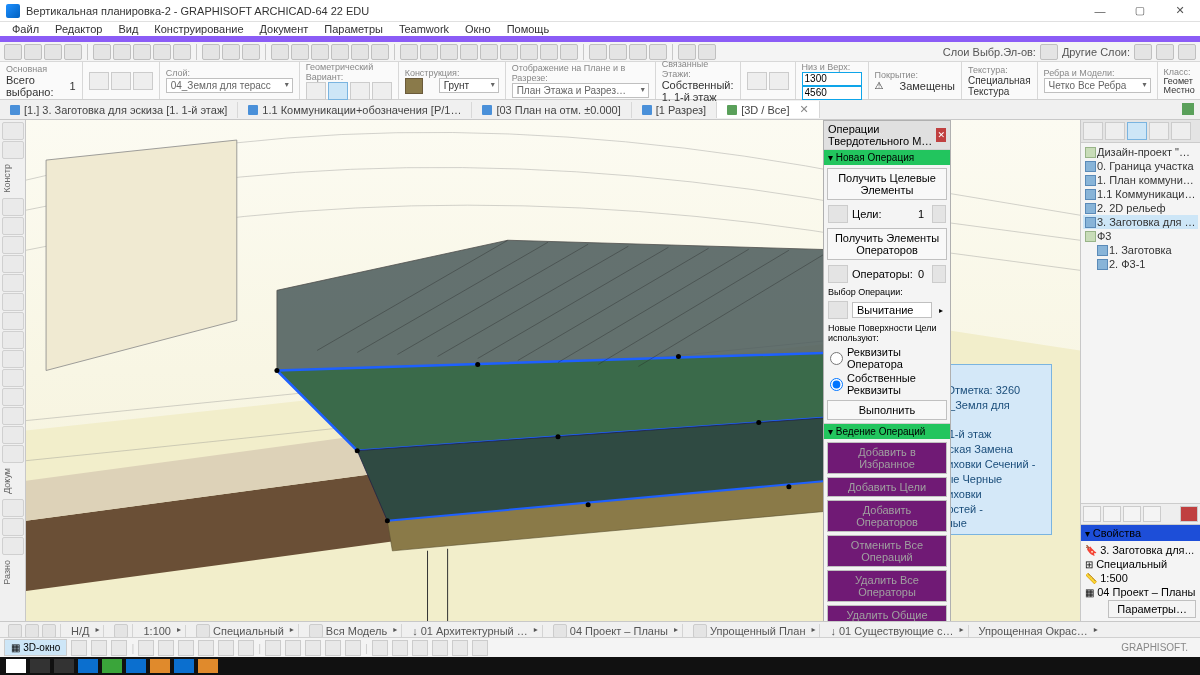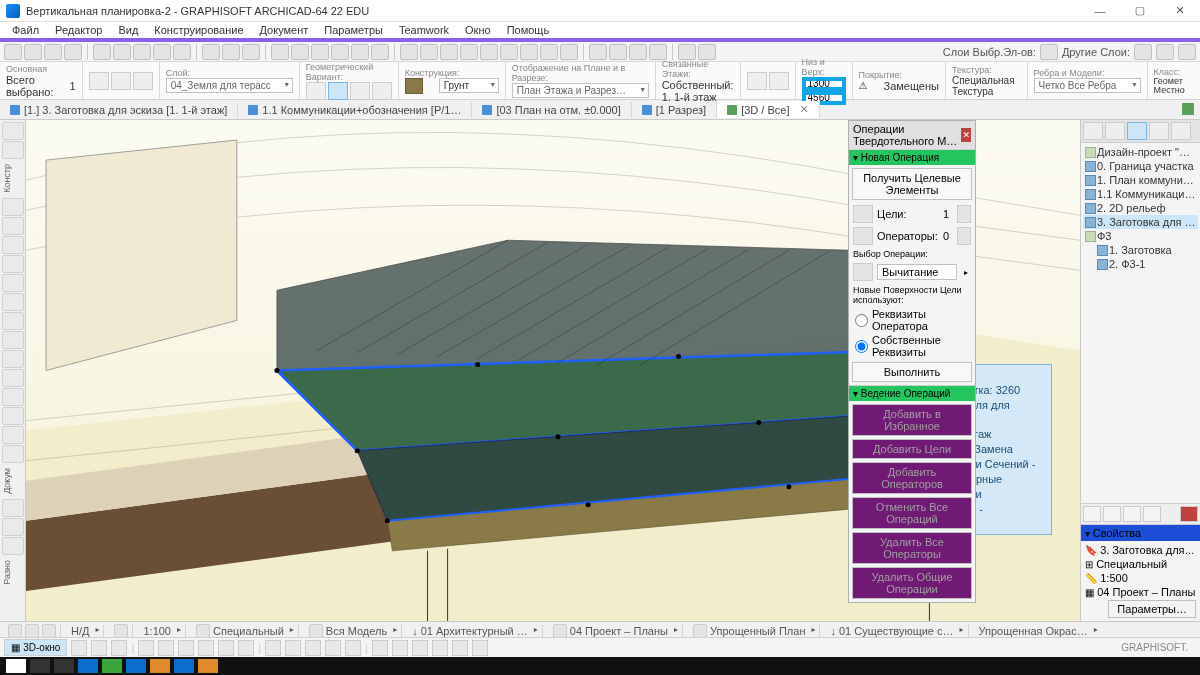--- a/index.html
+++ b/index.html
@@ -6,40 +6,40 @@
   body { width: 1200px; height: 675px; overflow: hidden; background: #fff; position: relative; }
   
   
   .titlebar { height: 22px; background: #fff; display: flex; align-items: center; padding-left: 6px; border-bottom: 1px solid #e0e0e0; }
   .titlebar .appicon { width: 14px; height: 14px; background: linear-gradient(135deg,#1e90ff,#0060c0); margin-right: 6px; border-radius: 2px; }
   .titlebar .title { flex: 1; font-size: 11px; color: #333; }
   .winbtns { display: flex; }
   .winbtn { width: 40px; height: 22px; display: flex; align-items: center; justify-content: center; color: #555; cursor: default; }
   
   
-  .menubar { height: 20px; background: #fff; display: flex; align-items: center; padding-left: 4px; border-bottom: 4px solid #8b5cf6; }
+  .menubar { height: 20px; background: #fff; display: flex; align-items: center; padding-left: 4px; border-bottom: 6px solid #8b5cf6; }
   .menubar span { padding: 2px 8px; font-size: 11px; color: #333; }
   
   
   .toolbar { height: 20px; background: #f4f4f4; display: flex; align-items: center; padding: 0 4px; gap: 2px; border-bottom: 1px solid #d8d8d8; }
   .toolbar .tico { width: 18px; height: 16px; background: #e4e4e4; border: 1px solid #c0c0c0; border-radius: 2px; }
   .toolbar .sep { width: 1px; height: 16px; background: #c8c8c8; margin: 0 3px; }
   .toolbar .selwrap { display: flex; align-items: center; gap: 4px; margin-left: auto; font-size: 10px; color: #555; }
   
   
   .infostrip { height: 38px; background: #fafafa; display: flex; align-items: stretch; border-bottom: 1px solid #d0d0d0; }
   .infogroup { border-right: 1px solid #d8d8d8; padding: 2px 6px; display: flex; flex-direction: column; justify-content: center; font-size: 9px; color: #666; }
   .infogroup .lbl { font-size: 9px; color: #888; }
   .infogroup .val { font-size: 10px; color: #333; display: flex; align-items: center; gap: 16px; }
   .infogroup .dropdown { background: #fff; border: 1px solid #c0c0c0; padding: 1px 14px 1px 4px; font-size: 10px; position: relative; min-width: 60px; }
   .infogroup .dropdown::after { content: "▾"; position: absolute; right: 3px; font-size: 8px; color: #666; }
   .infogroup .iconrow { display: flex; gap: 2px; }
   .infogroup .iconrow .ic { width: 20px; height: 18px; background: #eee; border: 1px solid #ccc; }
   .infogroup .iconrow .ic.sel { background: #cde6f7; border-color: #7ab4e0; }
-  .infogroup input { width: 44px; height: 14px; font-size: 10px; border: 4px solid #0ea5e9; padding: 0 2px; }
+  .infogroup input { width: 60px; height: 14px; font-size: 10px; border: 1px solid #0ea5e9; padding: 0 2px; }
   
   
   .tabrow { height: 20px; background: #f0f0f0; display: flex; align-items: center; border-bottom: 1px solid #c8c8c8; font-size: 10px; }
   .tab { padding: 2px 10px; color: #444; display: flex; align-items: center; gap: 4px; border-right: 1px solid #d8d8d8; }
   .tab .tabicon { width: 10px; height: 10px; background: #4a90d9; border-radius: 1px; }
   .tab.active { background: #fff; }
   .tab .x { margin-left: 6px; color: #888; }
   
   
   .main { position: absolute; top: 120px; left: 0; right: 0; bottom: 38px; display: flex; }
@@ -55,21 +55,21 @@
   
   
   .vtooltip { position: absolute; right: 28px; top: 244px; background: #d4e8f8; border: 1px solid #7ab4e0; padding: 3px 6px; font-size: 9px; color: #1a4d7a; line-height: 1.35; width: 155px; z-index: 5; }
   .vtooltip b { color: #0a3a66; }
   
   
   .cursorspot { position: absolute; right: 38px; top: 312px; width: 36px; height: 36px; border-radius: 50%; background: radial-gradient(circle, rgba(255,240,60,0.9) 0%, rgba(255,240,60,0) 70%); z-index: 4; }
   .cursorspot::after { content: "↖"; position: absolute; left: 14px; top: 12px; font-size: 14px; color: #000; transform: scaleX(-1); }
   
   
-  .solidpanel { position: absolute; right: 104px; top: 0; width: 128px; background: #f4f4f4; border: 1px solid #b0b0b0; font-size: 10px; z-index: 6; }
+  .solidpanel { position: absolute; right: 129px; top: 0; width: 128px; background: #f4f4f4; border: 1px solid #b0b0b0; font-size: 10px; z-index: 6; }
   .solidpanel .hdr { background: #e0e0e0; padding: 2px 4px; display: flex; justify-content: space-between; align-items: center; font-size: 10px; }
   .solidpanel .hdr .xbtn { width: 14px; height: 14px; background: #c04040; color: #fff; display: flex; align-items: center; justify-content: center; font-size: 9px; }
   .solidpanel .section { background: #22c55e; padding: 2px 4px; font-size: 10px; border-top: 1px solid #d0d0d0; }
   .solidpanel .btn { background: #f8f8f8; border: 1px solid #c0c0c0; margin: 3px; padding: 3px 4px; text-align: center; }
   .solidpanel .row { display: flex; align-items: center; padding: 2px 4px; gap: 4px; }
   .solidpanel .row .smico { width: 20px; height: 18px; background: #e4e4e4; border: 1px solid #ccc; }
   .solidpanel .row .cnt { margin-left: auto; padding-right: 4px; }
   .solidpanel .radio { display: flex; align-items: center; gap: 4px; padding: 1px 6px; font-size: 9px; }
   .solidpanel .radio input { margin: 0; }
   .solidpanel .disabled { color: #a0a0a0; background: #701a75; }
@@ -401,20 +401,21 @@
           <span class="xbtn">✕</span>
         </div>
       <div class="section">▾ Новая Операция</div>
       <div class="btn">Получить Целевые Элементы</div>
       <div class="row">
           <div class="smico"></div>
           <span>Цели:</span>
           <span class="cnt">1</span>
           <div class="smico" style="width:14px"></div>
         </div>
+      <div class="btn">Получить Элементы Операторов</div>
       <div class="row">
           <div class="smico"></div>
           <span>Операторы:</span>
           <span class="cnt">0</span>
           <div class="smico" style="width:14px"></div>
         </div>
       <div style="padding:2px 4px;font-size:9px">Выбор Операции:</div>
       <div class="row">
           <div class="smico"></div>
           <span class="dropdown" style="flex:1;background:#fff;border:1px solid #c0c0c0;padding:1px 4px">Вычитание</span>

